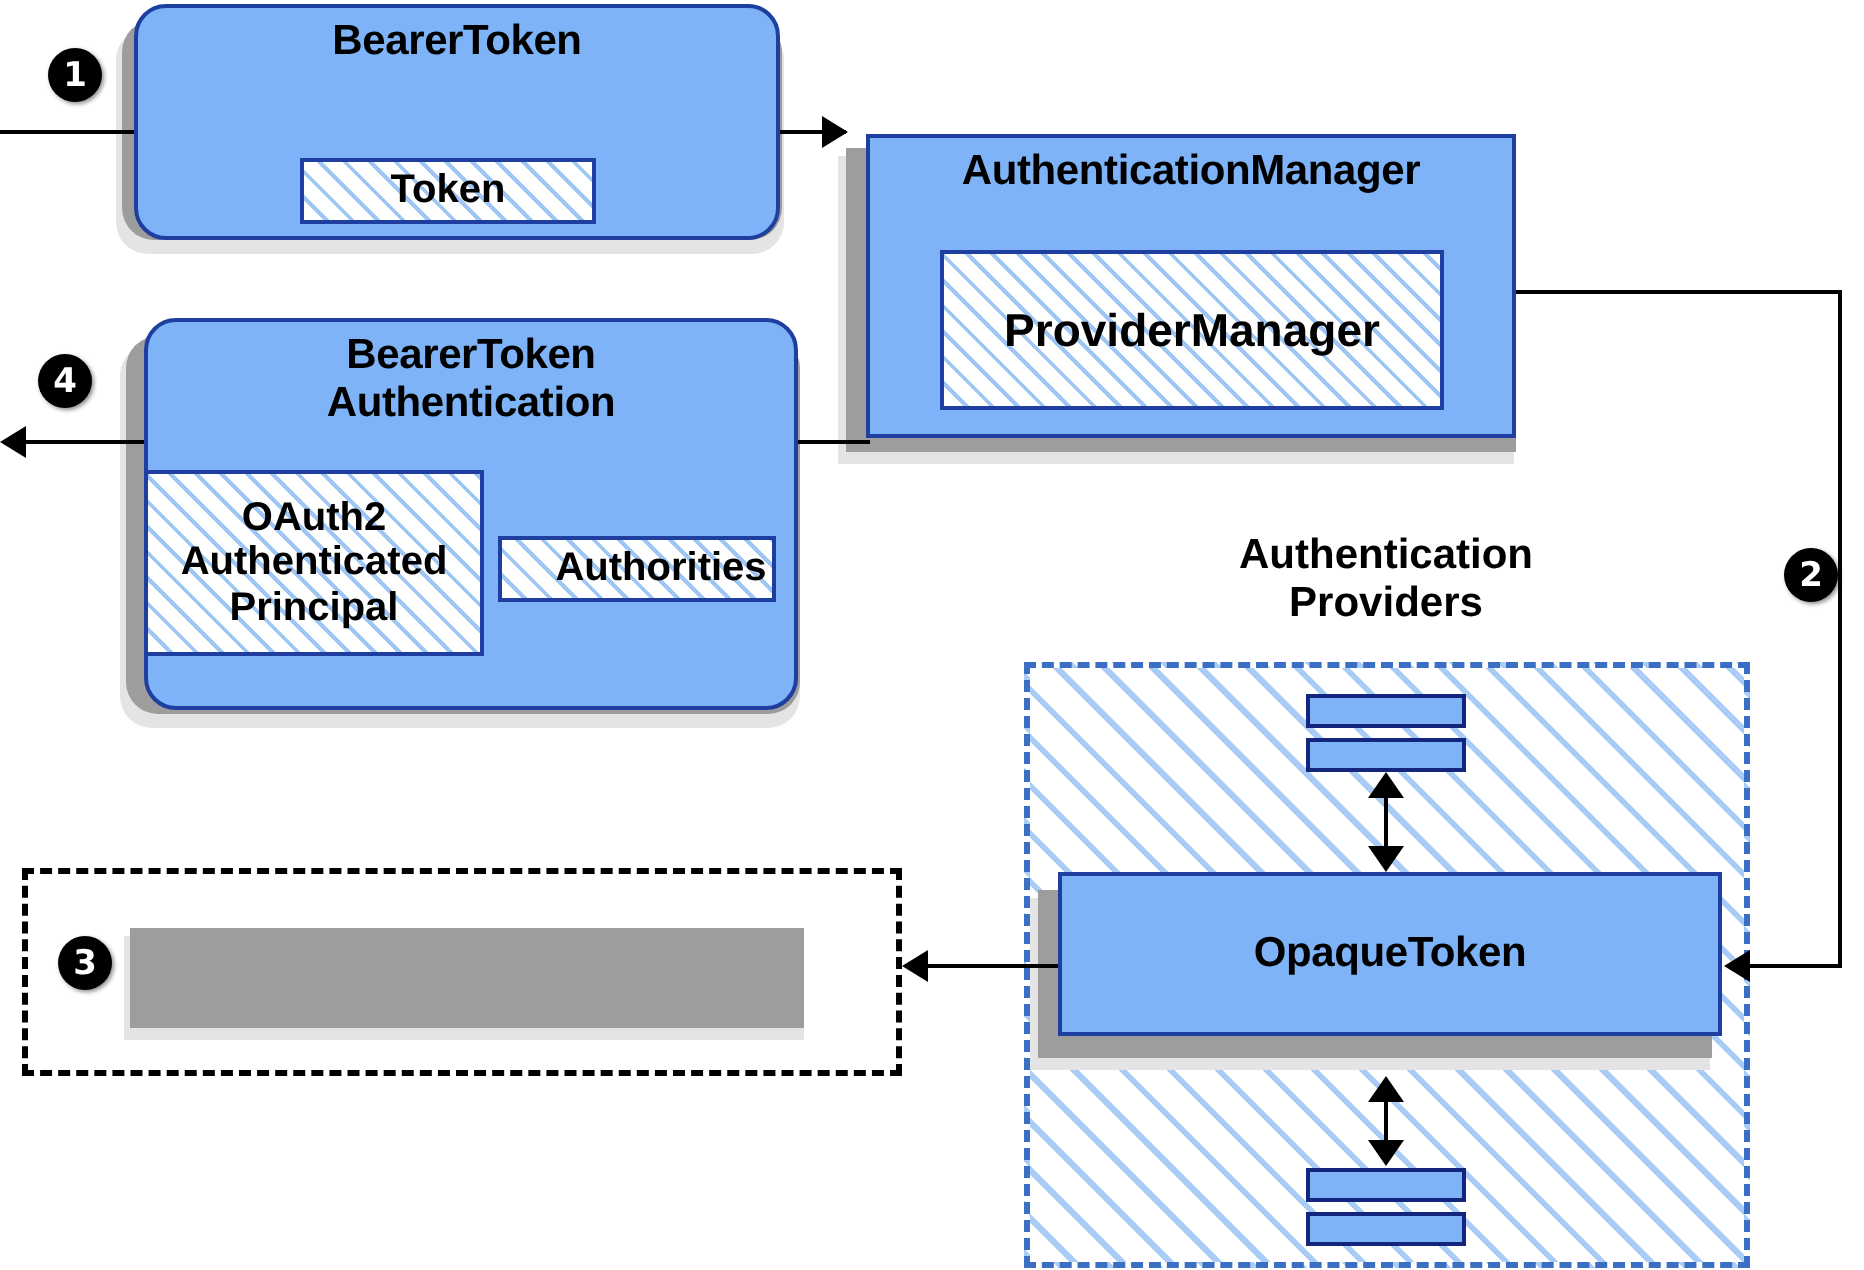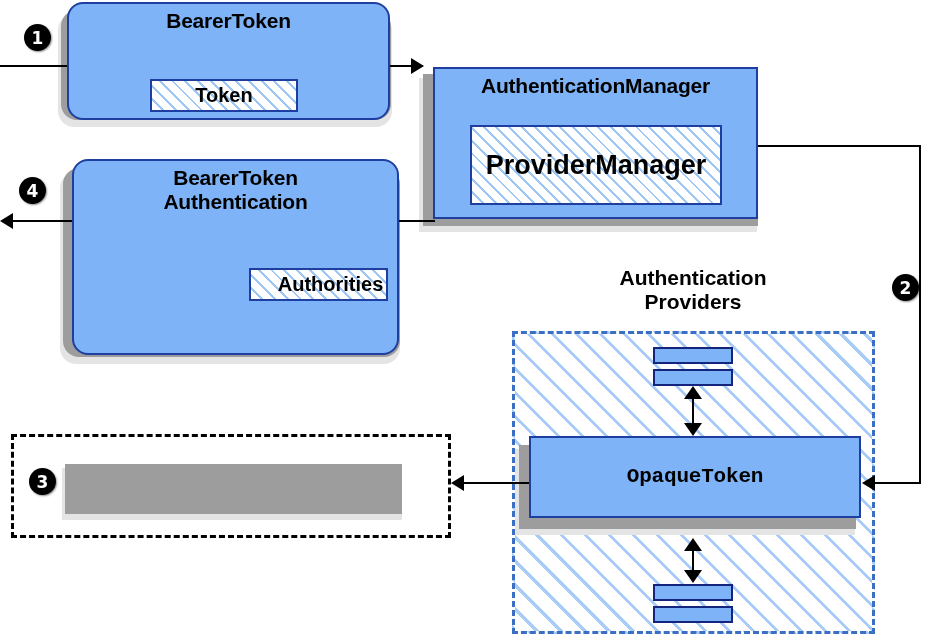--- a/index.html
+++ b/index.html
@@ -170,32 +170,37 @@
     <span>1</span>
   </div>
 
   <div class="shadow-light" style="left:419px;top:78px;width:338px;height:154px;"></div>
   <div class="shadow-dark" style="left:423px;top:74px;width:335px;height:152px;"></div>
   <div class="node" style="left:433px;top:67px;width:325px;height:152px;font-size:21px;">
     <div class="title">
       <span>AuthenticationManager</span>
     </div>
   </div>
-  <div class="hatch" style="left:470px;top:125px;width:252px;height:80px;font-size:27px;">
+  <div class="hatch" style="left:470px;top:125px;width:252px;height:80px;font-size:23px;">
     <span>ProviderManager</span>
   </div>
 
   <div class="shadow-light rounded" style="left:60px;top:172px;width:340px;height:192px;"></div>
   <div class="shadow-dark rounded" style="left:63px;top:168px;width:337px;height:189px;"></div>
   <div class="node rounded" style="left:72px;top:159px;width:327px;height:196px;font-size:21px;">
     <div class="title">
       <span>BearerToken</span><br>
       <span>Authentication</span>
     </div>
   </div>
+  <div class="hatch" style="left:72px;top:235px;width:170px;height:93px;font-size:20px;line-height:1.12;flex-direction:column;">
+    <span>OAuth2</span>
+    <span>Authenticated</span>
+    <span>Principal</span>
+  </div>
   <div class="hatch" style="left:249px;top:268px;width:139px;height:33px;font-size:20px;padding-left:24px;">
     <span>Authorities</span>
   </div>
 
   <div class="bullet" style="left:19px;top:177px;">
     <span>4</span>
   </div>
 
   <div class="caption" style="left:562px;top:266px;width:262px;font-size:21px;">
     <span>Authentication</span><br>
@@ -209,21 +214,21 @@
   <div class="bar" style="left:653px;top:347px;width:80px;height:17px;"></div>
   <div class="bar" style="left:653px;top:369px;width:80px;height:17px;"></div>
 
   <div class="line v" style="left:692px;top:395px;height:35px;"></div>
   <div class="arrow up" style="left:684px;top:386px;"></div>
   <div class="arrow down" style="left:684px;top:423px;"></div>
 
   <div class="shadow-light" style="left:515px;top:449px;width:340px;height:86px;"></div>
   <div class="shadow-dark" style="left:519px;top:445px;width:337px;height:84px;"></div>
   <div class="node" style="left:529px;top:436px;width:332px;height:82px;font-size:21px;justify-content:center;">
-    <div class="title" style="margin-top:0;font-family:Liberation Mono, monospace;">
+    <div class="title" style="margin-top:0;">
       <span>OpaqueToken</span><br>
     </div>
   </div>
 
   <div class="line v" style="left:692px;top:547px;height:30px;"></div>
   <div class="arrow up" style="left:684px;top:538px;"></div>
   <div class="arrow down" style="left:684px;top:570px;"></div>
 
   <div class="bar" style="left:653px;top:584px;width:80px;height:17px;"></div>
   <div class="bar" style="left:653px;top:606px;width:80px;height:17px;"></div>

